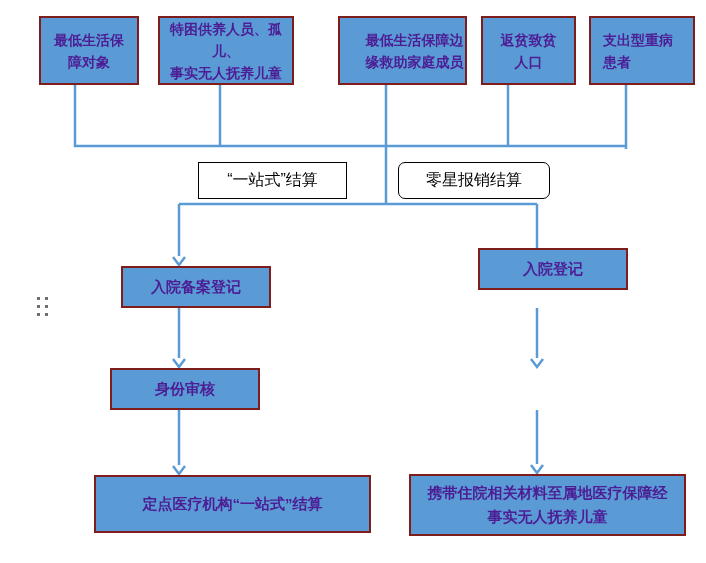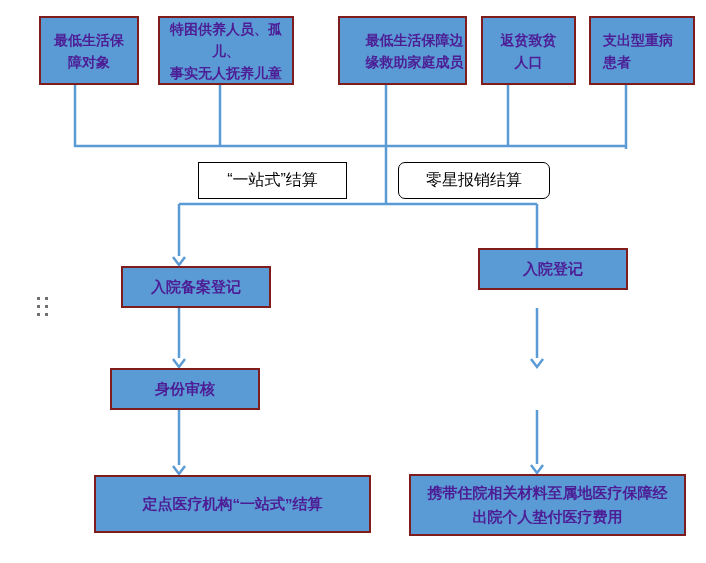--- a/index.html
+++ b/index.html
@@ -109,21 +109,21 @@
 
   <div class="wbox" style="left:198px; width:149px;">“一站式”结算</div>
   <div class="wbox" style="left:398px; width:152px;border-radius:7px;">零星报销结算</div>
 
   <div class="node rowbox" style="left:105px; top:266px; width:150px; height:42px;">入院备案登记</div>
   <div class="node rowbox" style="left:94px; top:368px; width:150px; height:42px;">身份审核</div>
   <div class="node bigbox" style="left:78px; top:475px; width:277px; height:58px;text-align:right;">定点医疗机构“一站式”结算</div>
 
   <div class="node rowbox" style="left:462px; top:248px; width:150px; height:42px;">入院登记</div>
   <div class="node bigbox" style="left:393px; top:474px; width:277px; height:62px;">携带住院相关材料至属地医疗保障经
-出院个人垫付医疗费用</div>
+事实无人抚养儿童</div>
 
   <div class="drag-handle">
     <span></span>
     <span></span>
     <span></span>
     <span></span>
     <span></span>
     <span></span>
   </div>
 

